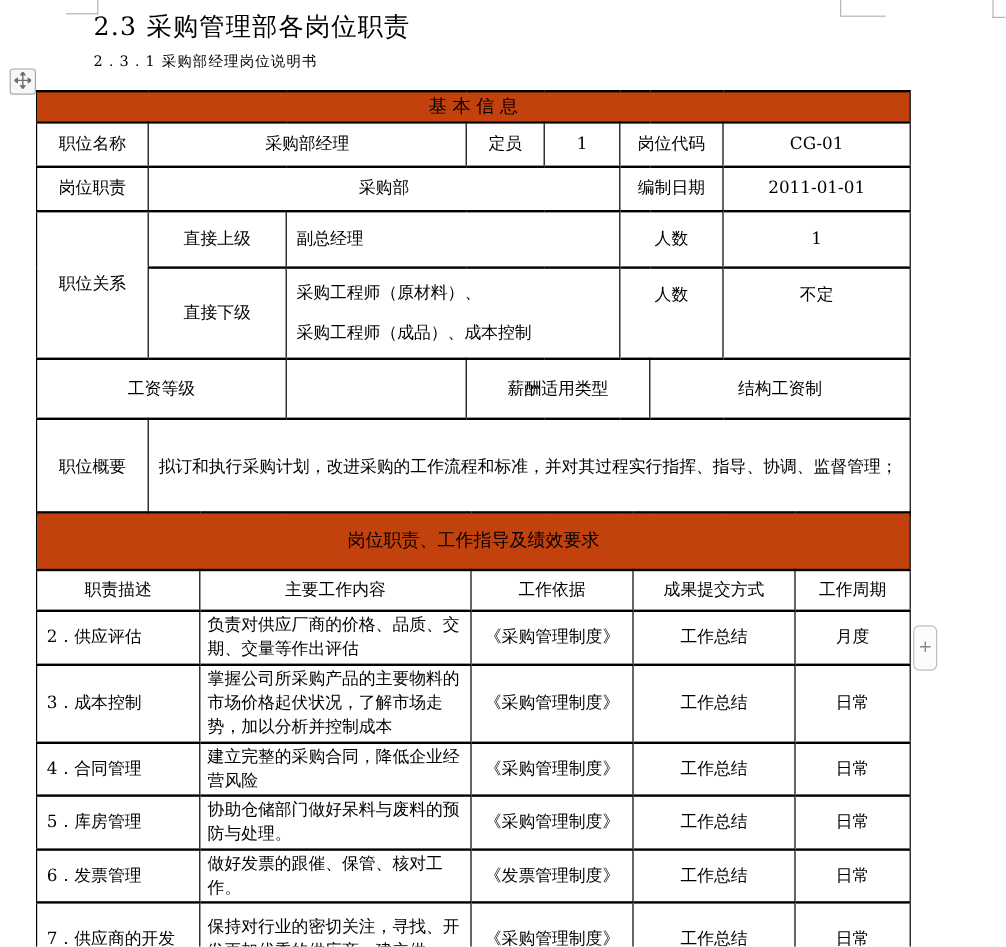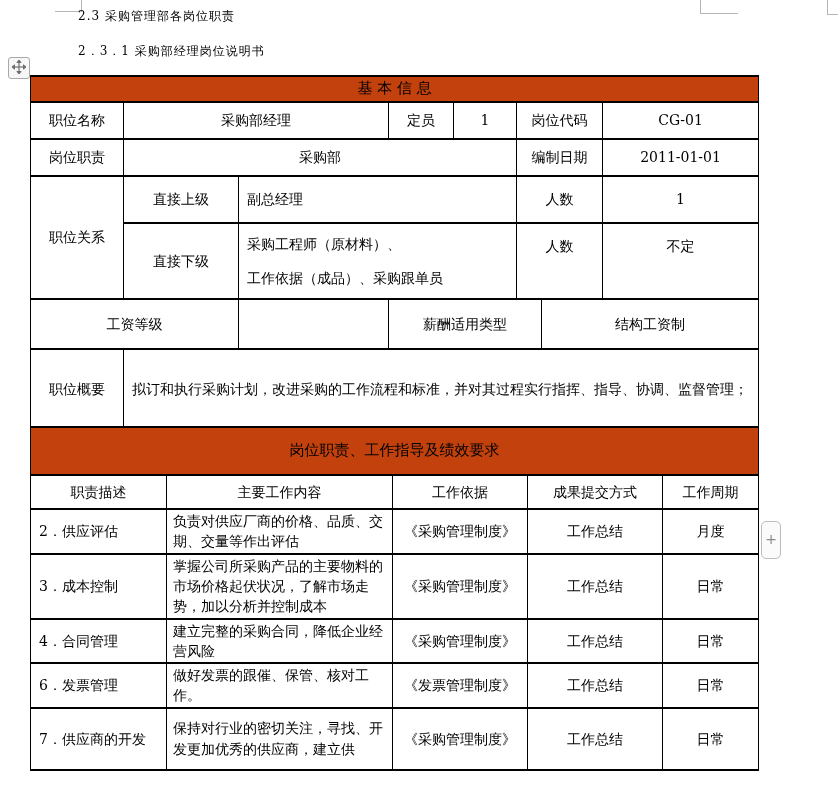--- a/index.html
+++ b/index.html
@@ -10,21 +10,21 @@
   }
   
   .mark { position:absolute; pointer-events:none; }
   .mark-tl { left:55px; top:0; width:26px; height:11px;
              border-bottom:1px solid #b5b5b5; border-right:1px solid #b5b5b5; }
   .mark-tr { left:700px; top:0; width:37px; height:13px;
              border-left:1px solid #b5b5b5; border-bottom:1px solid #b5b5b5; }
   .mark-far-tr { left:827px; top:0; width:11px; height:14px;
              border-left:1px solid #b5b5b5; border-bottom:1px solid #b5b5b5; }
 
-  .h1 { position:absolute; left:78px; top:8px; font-size:12px; letter-spacing:1px; }
+  .h1 { position:absolute; left:78px; top:8px; font-size:21px; letter-spacing:1px; }
   .h2 { position:absolute; left:78px; top:43px; font-size:12px; letter-spacing:1px; }
 
   
   .move-handle {
     position:absolute; left:8px; top:57px; width:20px; height:20px;
     border:1px solid #a8a8a8; border-radius:3px; background:#f7f7f7;
     display:flex; align-items:center; justify-content:center; cursor:move;
   }
 
   
@@ -117,21 +117,21 @@
         <td class="c" rowspan="2">职位关系</td>
         <td class="c">直接上级</td>
         <td colspan="3" class="l">副总经理</td>
         <td colspan="2" class="c">人数</td>
         <td class="c">1</td>
       </tr>
       <tr style="height:76px">
         <td class="c">直接下级</td>
         <td colspan="3" class="l">
           <div>采购工程师（原材料）、</div>
-          <div class="sub2">工作依据（成品）、采购跟单员</div>
+          <div class="sub2">采购工程师（成品）、成本控制</div>
         </td>
         <td colspan="2" class="c vt">人数</td>
         <td class="c vt">不定</td>
       </tr>
       <tr style="height:50px">
         <td colspan="2" class="c">工资等级</td>
         <td></td>
         <td colspan="3" class="c">薪酬适用类型</td>
         <td colspan="2" class="c">结构工资制</td>
       </tr>
@@ -176,20 +176,27 @@
         <td class="c">日常</td>
       </tr>
       <tr style="height:37px">
         <td class="l">4．合同管理</td>
         <td>建立完整的采购合同，降低企业经营风险</td>
         <td class="c">《采购管理制度》</td>
         <td class="c">工作总结</td>
         <td class="c">日常</td>
       </tr>
       <tr style="height:38px">
+        <td class="l">5．库房管理</td>
+        <td>协助仓储部门做好呆料与废料的预防与处理。</td>
+        <td class="c">《采购管理制度》</td>
+        <td class="c">工作总结</td>
+        <td class="c">日常</td>
+      </tr>
+      <tr style="height:38px">
         <td class="l">6．发票管理</td>
         <td>做好发票的跟催、保管、核对工作。</td>
         <td class="c">《发票管理制度》</td>
         <td class="c">工作总结</td>
         <td class="c">日常</td>
       </tr>
       <tr style="height:62px">
         <td class="l">7．供应商的开发</td>
         <td>保持对行业的密切关注，寻找、开发更加优秀的供应商，建立供</td>
         <td class="c">《采购管理制度》</td>

